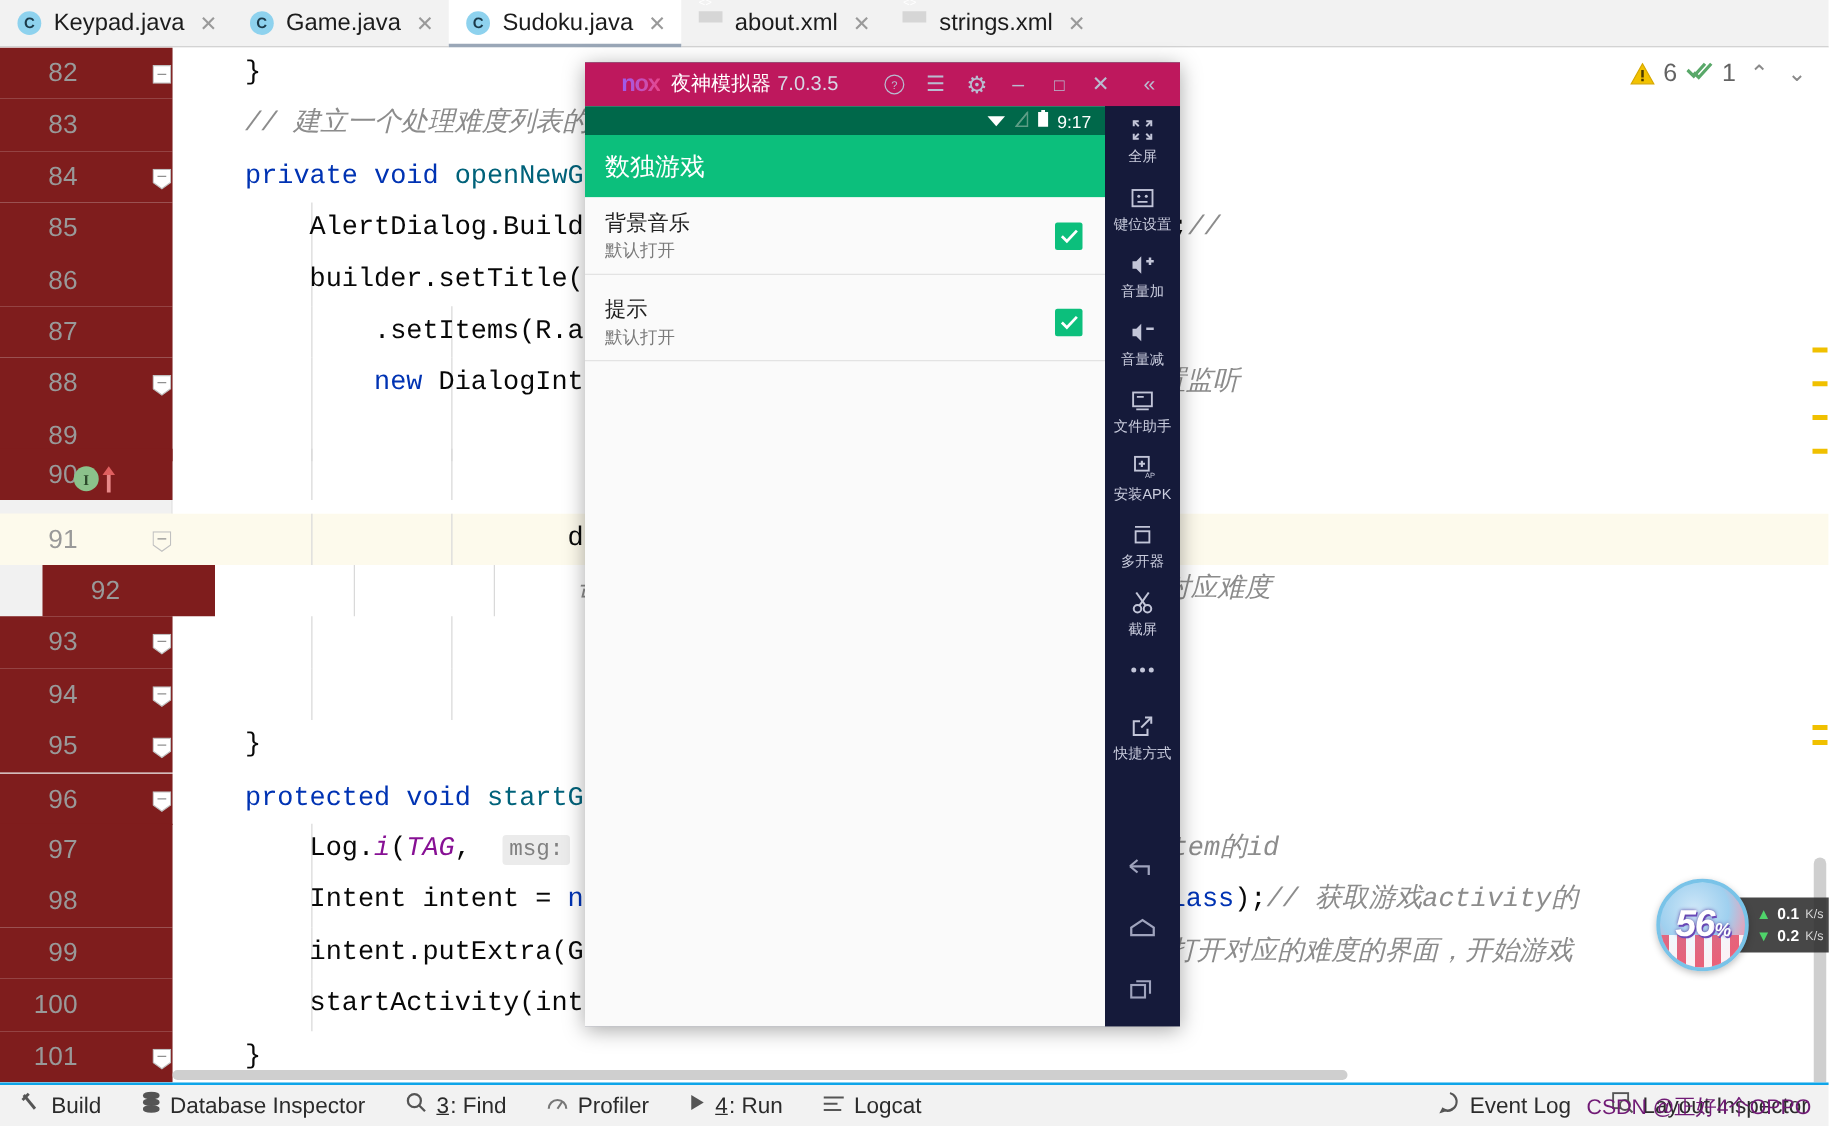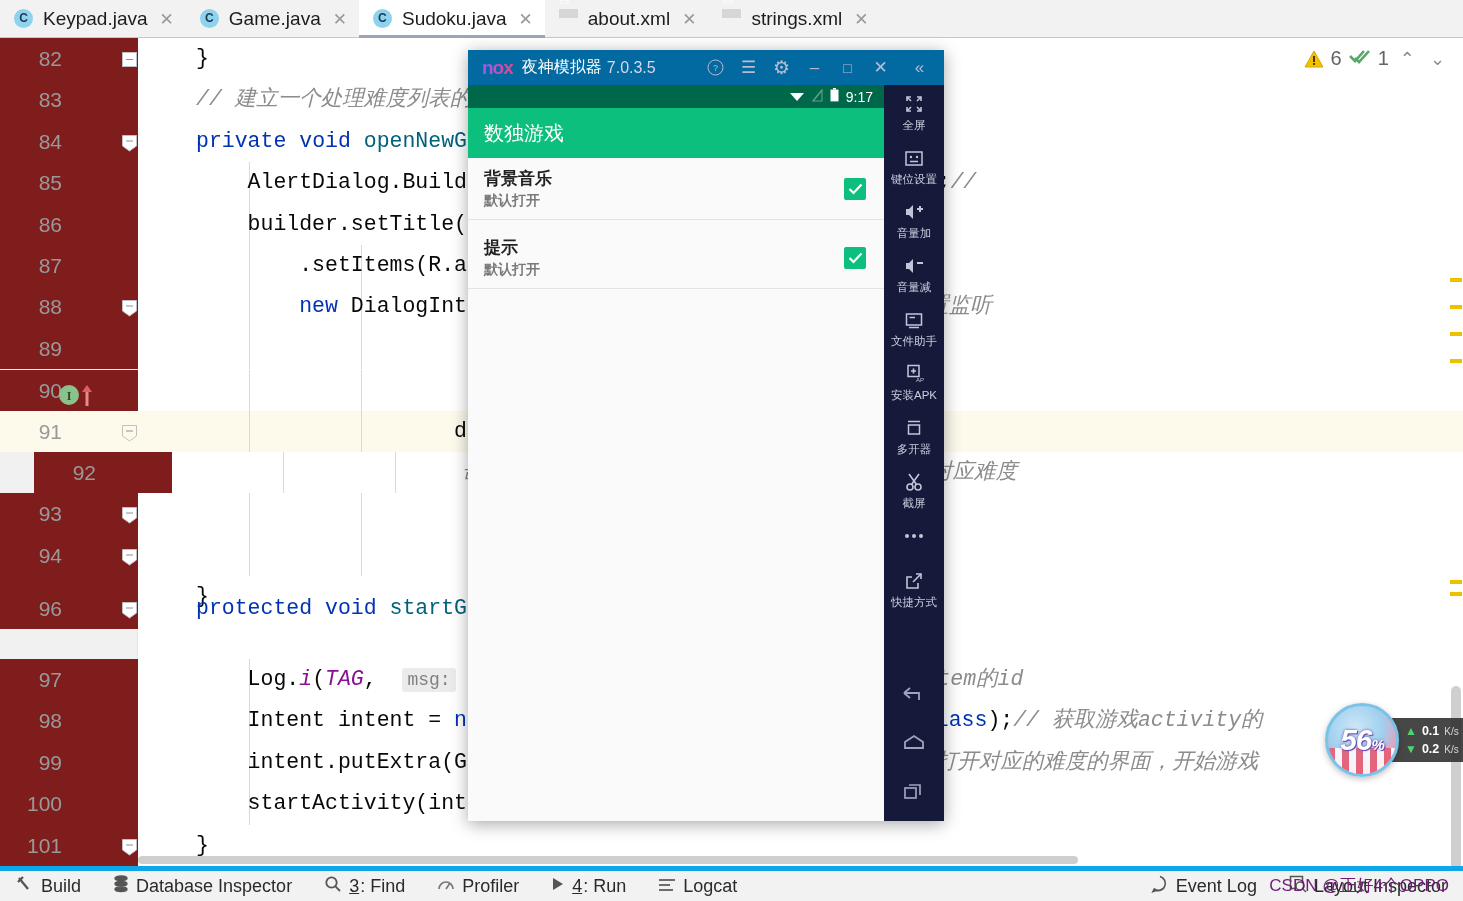--- a/index.html
+++ b/index.html
@@ -119,21 +119,21 @@
 
   
   .emu {
     position: absolute; left: 468px; top: 50px;
     width: 476px; height: 771px;
     background: #151a3a;
     box-shadow: 0 3px 16px rgba(0,0,0,.35);
   }
   .emu-title {
     height: 35px; display: flex; align-items: center;
-    padding: 0 8px 0 14px; background: #0369a1; color: #e8e8f5;
+    padding: 0 8px 0 29px; background: #be185d; color: #e8e8f5;
   }
   .nox-logo {
     font-family: "Liberation Sans", sans-serif;
     font-size: 19px; font-weight: bold; letter-spacing: -1px;
     background: linear-gradient(90deg,#9a5cf0,#e8468b);
     -webkit-background-clip: text; background-clip: text; color: transparent;
     margin-right: 9px;
   }
   .emu-name { font-size: 16px; color: #ffffff; margin-right: 5px; }
   .emu-ver { font-size: 16px; color: #d8d8e6; }
@@ -155,21 +155,21 @@
     display: flex; align-items: center; padding-left: 16px;
   }
   .app-title { color: #ffffff; font-size: 20px; }
   .app-list { background: #fafafa; height: 663px; }
   .pref {
     height: 62px; padding: 0 18px 0 16px;
     display: flex; align-items: center;
     border-bottom: 1px solid #e3e3e3;
     background: #fafafa;
   }
-  .pref-txt { flex: 1; font-weight: bold; }
+  .pref-txt { flex: 1; }
   .pref-title { font-size: 17px; color: #212121; line-height: 22px; }
   .pref-sum { font-size: 14px; color: #7a7a7a; line-height: 20px; }
   .cbox {
     width: 22px; height: 22px; background: #0cbf7c;
     display: flex; align-items: center; justify-content: center;
     border-radius: 2px;
   }
   .pref-gap { height: 7px; background: #fafafa; }
 
   
@@ -255,21 +255,21 @@
     font-size: 12.5px; color: #ffffff; font-weight: bold;
     white-space: nowrap;
   }
   .net-row .unit { font-size: 10px; font-weight: normal; color: #d8d8d8; }
   .arr-up { color: #4fd36a; font-size: 12px; }
   .arr-dn { color: #4fd36a; font-size: 12px; }
 
   
   .statusbar {
     position: absolute; left: 0; bottom: 0; width: 1463px; height: 35px;
-    background: #f2f2f2; border-top: 5px solid #0ea5e9;
+    background: #f2f2f2; border-top: 2px solid #0ea5e9;
     display: flex; align-items: center;
   }
   .sb-item {
     display: flex; align-items: center; gap: 7px;
     padding: 0 16px; font-size: 18px; color: #2b2b2b;
     cursor: pointer; height: 34px;
   }
   .sb-item .u { text-decoration: underline; }
   .sb-right { margin-left: auto; display: flex; align-items: center; }
   .watermark {
@@ -397,21 +397,21 @@
 
       <div class="row" style="top:289.8px;position:absolute;width:1463px;">
         <div class="lnum-cell">
             <span class="lnum">89</span>
           </div>
         <div class="iguide" style="left:249px;"></div>
         <div class="iguide" style="left:361px;"></div>
         <div class="code"></div>
       </div>
 
-      <div class="row" style="top:332px;position:absolute;width:1228px;">
+      <div class="row" style="top:321px;position:absolute;width:1228px;">
         <div class="lnum-cell">
             <span class="lnum">90</span>
           </div>
         <div class="impl-marker">
           <svg width="40" height="24">
             <circle cx="11" cy="11" r="10" fill="#8bc28b"></circle>
             <text x="11" y="16" font-size="12" font-family="Liberation Serif, serif" font-weight="bold" fill="#2b4a2b" text-anchor="middle">I</text>
             <line x1="29" y1="22" x2="29" y2="4" stroke="#e88a8a" stroke-width="3"></line>
             <path d="M29 1 L34 8 L24 8 Z" fill="#e06060"></path>
           </svg>
@@ -481,21 +481,21 @@
           </div>
         <div class="fold">
             <svg width="15" height="17">
               <path d="M0.5 0.5 H14.5 V11 L7.5 16 L0.5 11 Z" fill="#fff" stroke="#c0c0c0"></path>
               <line x1="4" y1="6" x2="11" y2="6" stroke="#909090"></line>
             </svg>
           </div>
         <div class="code">}</div>
       </div>
 
-      <div class="row" style="top:550px;position:absolute;width:1445px;text-align:center;">
+      <div class="row" style="top:581px;position:absolute;width:1445px;text-align:center;">
         <div class="lnum-cell">
             <span class="lnum">96</span>
           </div>
         <div class="fold">
             <svg width="15" height="17">
               <path d="M0.5 0.5 H14.5 V11 L7.5 16 L0.5 11 Z" fill="#fff" stroke="#c0c0c0"></path>
               <line x1="4" y1="6" x2="11" y2="6" stroke="#909090"></line>
             </svg>
           </div>
         <div class="code"><span class="kw">protected</span> <span class="kw">void</span> <span class="meth">startGame</span>(<span class="kw">int</span> i) {</div>

